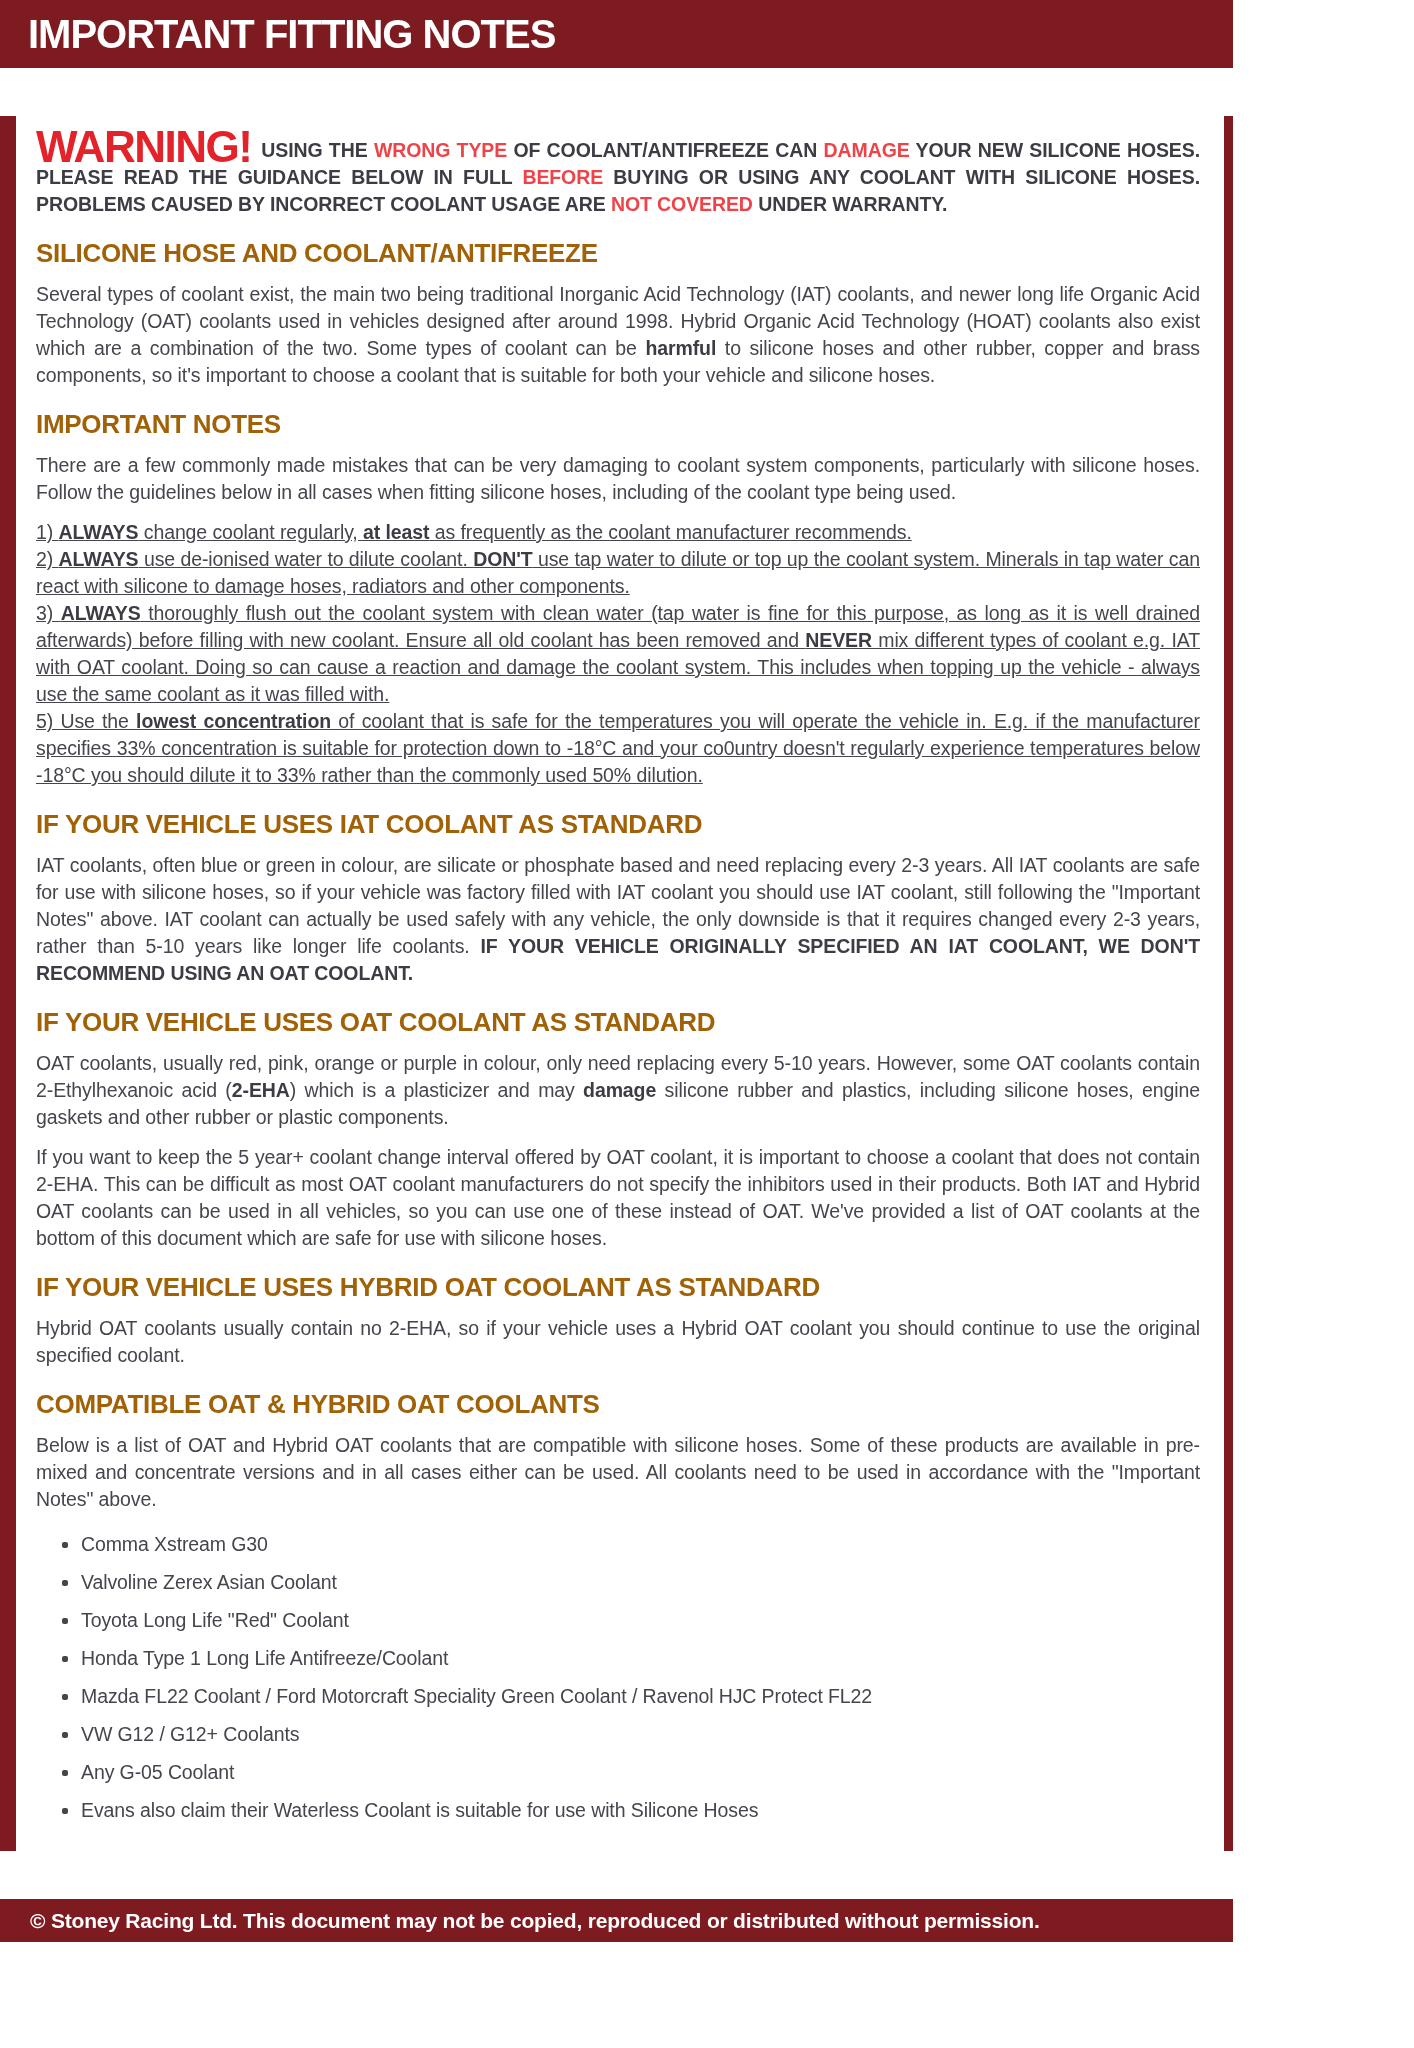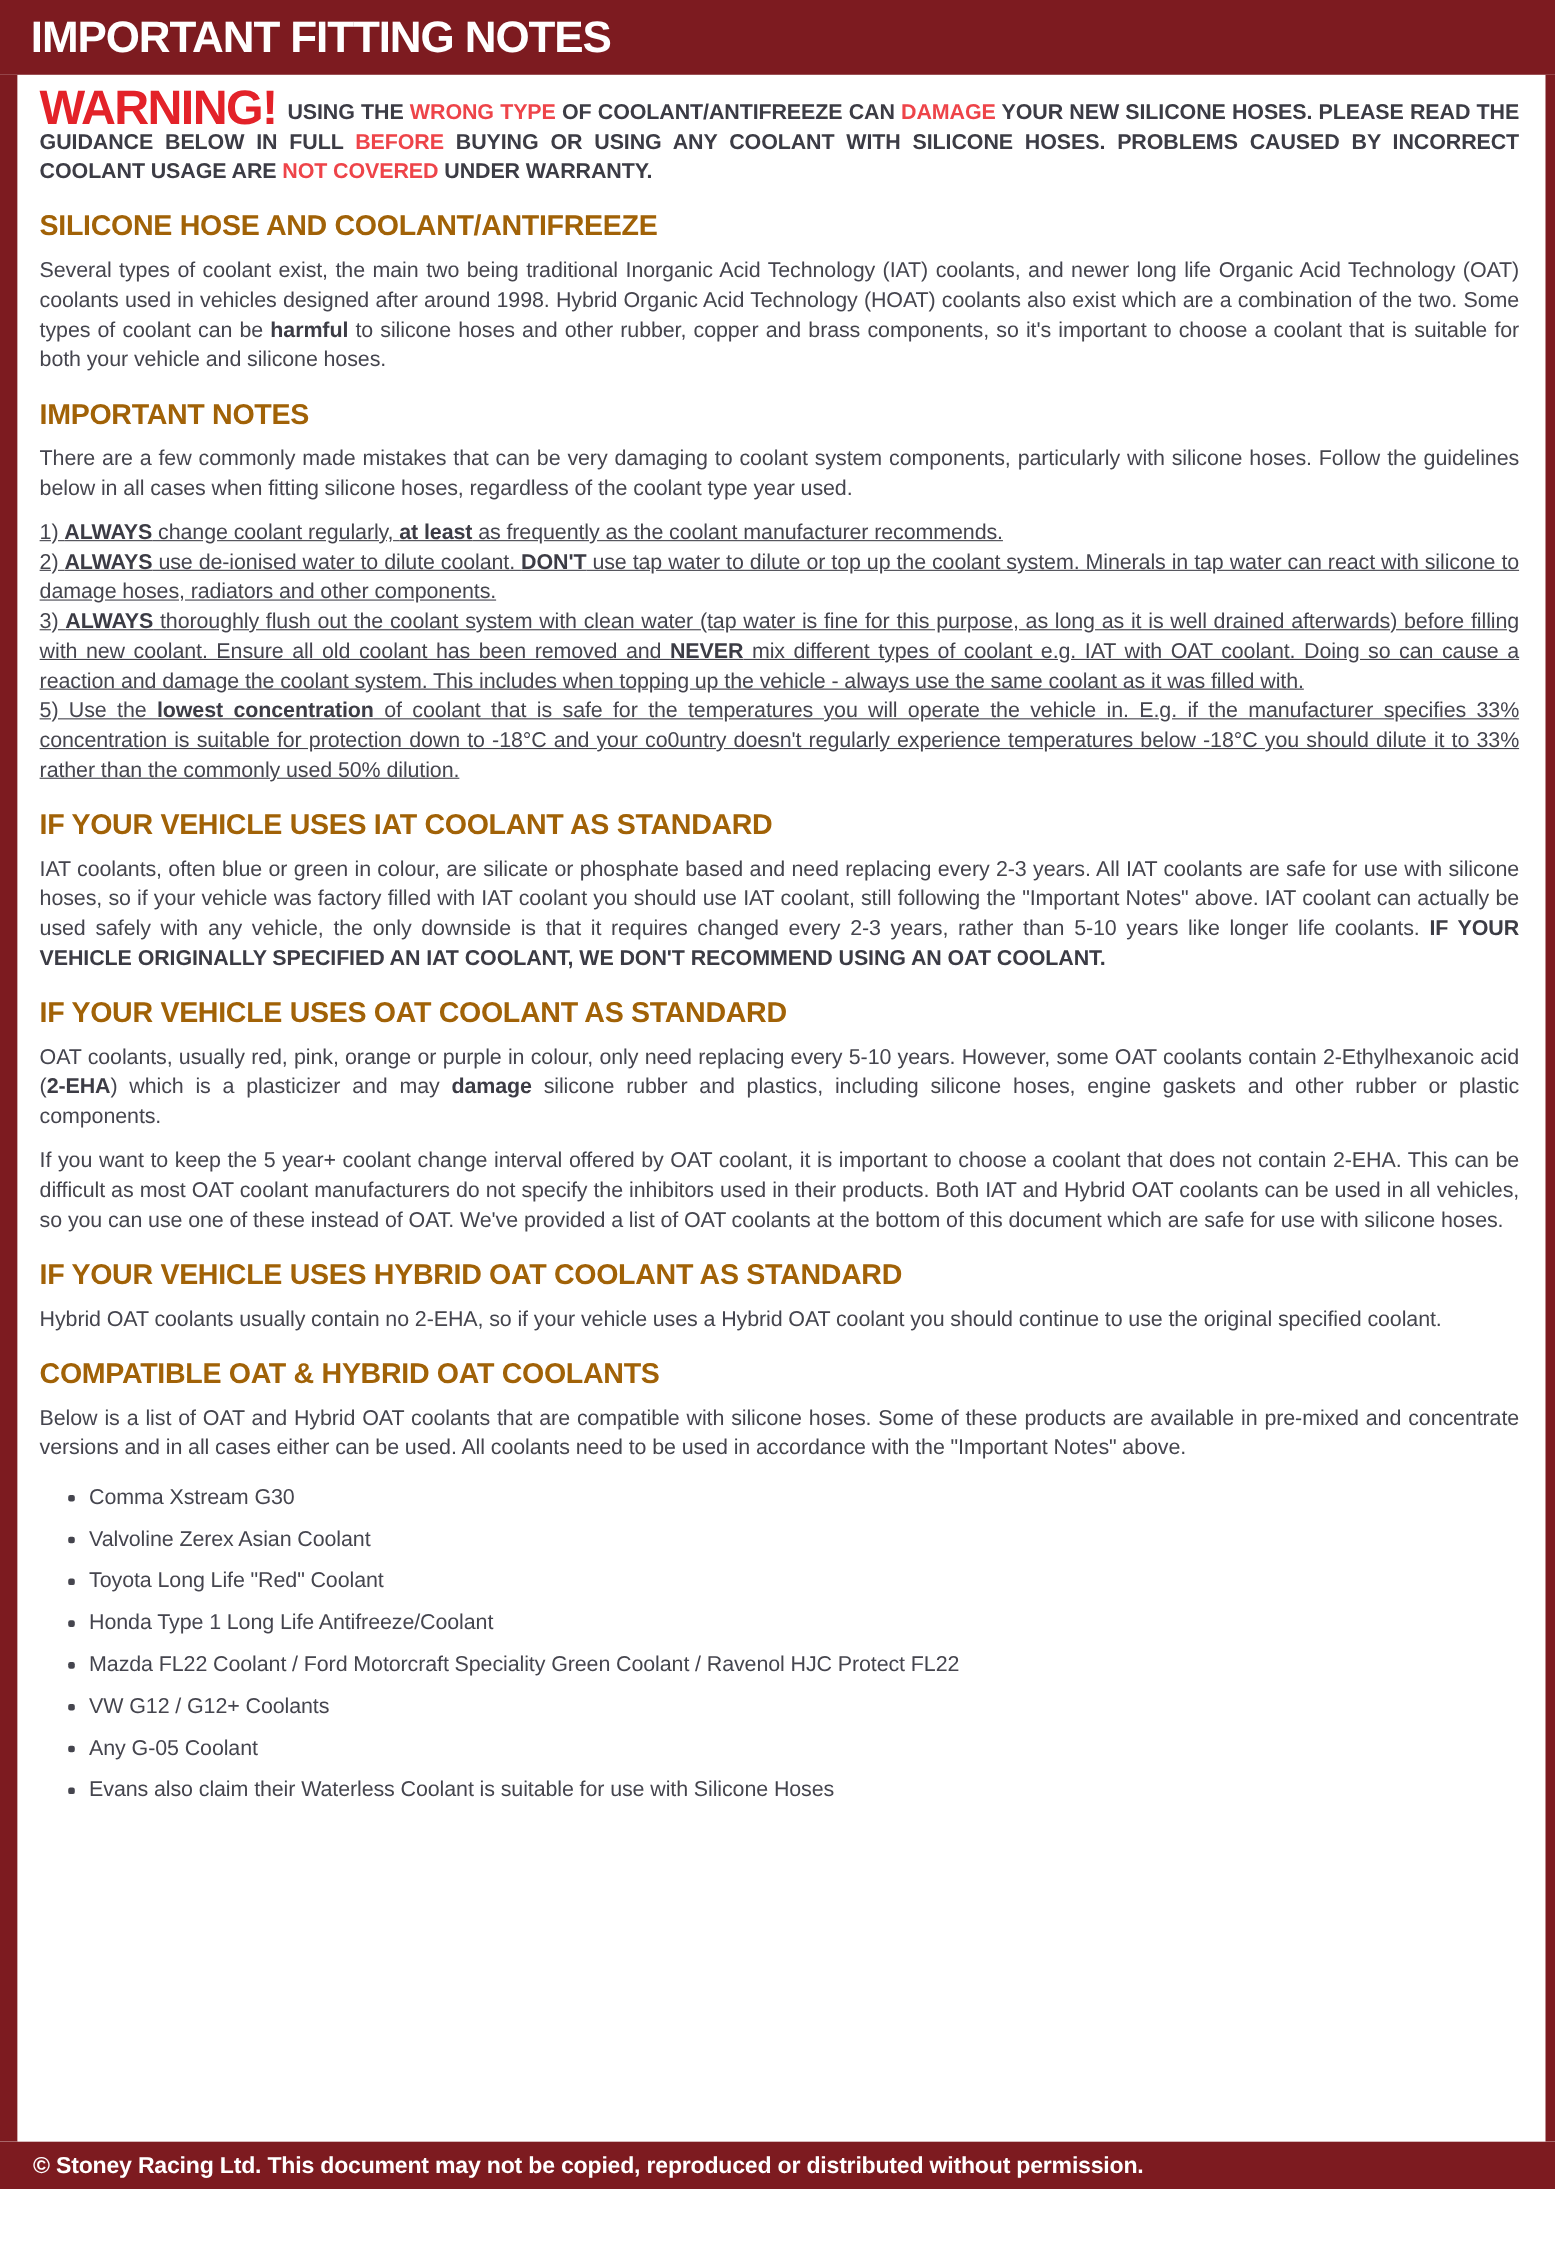--- a/index.html
+++ b/index.html
@@ -4,24 +4,25 @@
 <style>
   * { box-sizing: border-box; }
   html, body { margin: 0; padding: 0; }
   body {
     width: 1414px; height: 2048px;
     background: #ffffff;
     font-family: "Liberation Sans", sans-serif;
     overflow: hidden;
   }
   .page {
-    width: 1414px; height: 2048px;
+    width: 1233px; height: 2048px;
     display: flex; flex-direction: column;
     background: #ffffff;
     overflow: hidden;
+    gap: 48px;
   }
   .header-bar {
     flex: 0 0 68px;
     background: #7D1B20;
     display: flex; align-items: center;
     padding-left: 28px;
   }
   .header-bar h1 {
     margin: 0;
     color: #ffffff;
@@ -115,21 +116,21 @@
   <div class="header-bar">
     <h1>IMPORTANT FITTING NOTES</h1>
   </div>
   <div class="doc-body">
     <div class="border-left"></div>
     <div class="content">
         <p class="warning"><span class="warning-label">WARNING!</span><span>USING THE </span><span class="r">WRONG TYPE</span><span> OF COOLANT/ANTIFREEZE CAN </span><span class="r">DAMAGE</span><span> YOUR NEW SILICONE HOSES. PLEASE READ THE GUIDANCE BELOW IN FULL </span><span class="r">BEFORE</span><span> BUYING OR USING ANY COOLANT WITH SILICONE HOSES. PROBLEMS CAUSED BY INCORRECT COOLANT USAGE ARE </span><span class="r">NOT COVERED</span><span> UNDER WARRANTY.</span></p>
         <h2>SILICONE HOSE AND COOLANT/ANTIFREEZE</h2>
         <p class="para"><span>Several types of coolant exist, the main two being traditional Inorganic Acid Technology (IAT) coolants, and newer long life Organic Acid Technology (OAT) coolants used in vehicles designed after around 1998. Hybrid Organic Acid Technology (HOAT) coolants also exist which are a combination of the two. Some types of coolant can be </span><span class="b">harmful</span><span> to silicone hoses and other rubber, copper and brass components, so it's important to choose a coolant that is suitable for both your vehicle and silicone hoses.</span></p>
         <h2>IMPORTANT NOTES</h2>
-        <p class="para"><span>There are a few commonly made mistakes that can be very damaging to coolant system components, particularly with silicone hoses. Follow the guidelines below in all cases when fitting silicone hoses, regardless of the coolant type year used.</span></p>
+        <p class="para"><span>There are a few commonly made mistakes that can be very damaging to coolant system components, particularly with silicone hoses. Follow the guidelines below in all cases when fitting silicone hoses, including of the coolant type being used.</span></p>
         <div class="numbered">
           <p><span>1) </span><span class="b">ALWAYS</span><span> change coolant regularly, </span><span class="b">at least</span><span> as frequently as the coolant manufacturer recommends.</span></p>
           <p><span>2) </span><span class="b">ALWAYS</span><span> use de-ionised water to dilute coolant. </span><span class="b">DON'T</span><span> use tap water to dilute or top up the coolant system. Minerals in tap water can react with silicone to damage hoses, radiators and other components.</span></p>
           <p><span>3) </span><span class="b">ALWAYS</span><span> thoroughly flush out the coolant system with clean water (tap water is fine for this purpose, as long as it is well drained afterwards) before filling with new coolant. Ensure all old coolant has been removed and </span><span class="b">NEVER</span><span> mix different types of coolant e.g. IAT with OAT coolant. Doing so can cause a reaction and damage the coolant system. This includes when topping up the vehicle - always use the same coolant as it was filled with.</span></p>
           <p><span>5) Use the </span><span class="b">lowest concentration</span><span> of coolant that is safe for the temperatures you will operate the vehicle in. E.g. if the manufacturer specifies 33% concentration is suitable for protection down to -18°C and your co0untry doesn't regularly experience temperatures below -18°C you should dilute it to 33% rather than the commonly used 50% dilution.</span></p>
         </div>
         <h2>IF YOUR VEHICLE USES IAT COOLANT AS STANDARD</h2>
         <p class="para"><span>IAT coolants, often blue or green in colour, are silicate or phosphate based and need replacing every 2-3 years. All IAT coolants are safe for use with silicone hoses, so if your vehicle was factory filled with IAT coolant you should use IAT coolant, still following the "Important Notes" above. IAT coolant can actually be used safely with any vehicle, the only downside is that it requires changed every 2-3 years, rather than 5-10 years like longer life coolants. </span><span class="b">IF YOUR VEHICLE ORIGINALLY SPECIFIED AN IAT COOLANT, WE DON'T RECOMMEND USING AN OAT COOLANT.</span></p>
         <h2>IF YOUR VEHICLE USES OAT COOLANT AS STANDARD</h2>
         <p class="para"><span>OAT coolants, usually red, pink, orange or purple in colour, only need replacing every 5-10 years. However, some OAT coolants contain 2-Ethylhexanoic acid (</span><span class="b">2-EHA</span><span>) which is a plasticizer and may </span><span class="b">damage</span><span> silicone rubber and plastics, including silicone hoses, engine gaskets and other rubber or plastic components.</span></p>

